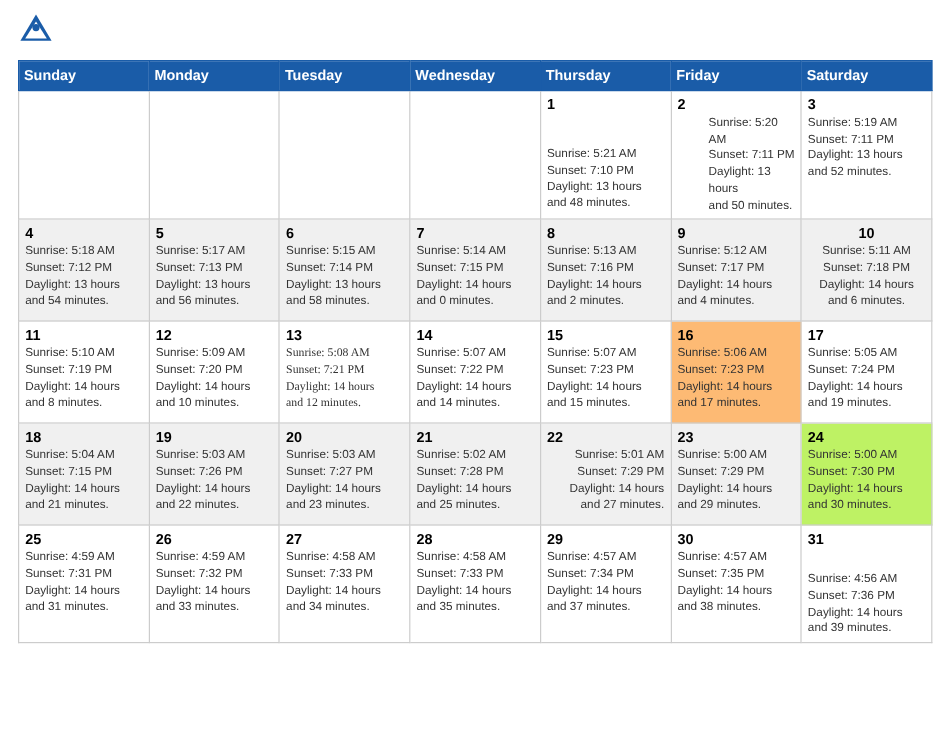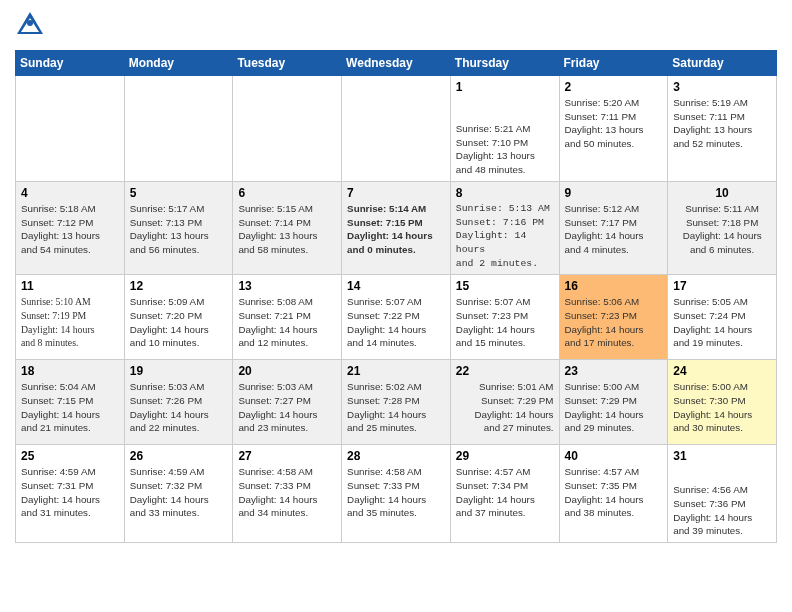--- a/index.html
+++ b/index.html
@@ -134,21 +134,21 @@
         <td style="background-color: rgb(255, 255, 255);"></td>
         <td style="background-color: rgb(255, 255, 255);">
           <div class="day-number">1</div>
           <div class="day-info" style="white-space: pre-line; margin-top: 28px;">Sunrise: 5:21 AM
 Sunset: 7:10 PM
 Daylight: 13 hours
 and 48 minutes.</div>
         </td>
         <td style="background-color: rgb(255, 255, 255);">
           <div class="day-number">2</div>
-          <div class="day-info" style="white-space: pre-line;">Sunrise: 5:20 AM
+          <div class="day-info" style="white-space: pre-line; margin-left: 26px;">Sunrise: 5:20 AM
 Sunset: 7:11 PM
 Daylight: 13 hours
 and 50 minutes.</div>
         </td>
         <td style="background-color: rgb(255, 255, 255);">
           <div class="day-number">3</div>
           <div class="day-info" style="white-space: pre-line;">Sunrise: 5:19 AM
 Sunset: 7:11 PM
 Daylight: 13 hours
 and 52 minutes.</div>
@@ -171,28 +171,28 @@
         </td>
         <td style="background-color: rgb(240, 240, 240);">
           <div class="day-number">6</div>
           <div class="day-info" style="white-space: pre-line;">Sunrise: 5:15 AM
 Sunset: 7:14 PM
 Daylight: 13 hours
 and 58 minutes.</div>
         </td>
         <td style="background-color: rgb(240, 240, 240);">
           <div class="day-number">7</div>
-          <div class="day-info" style="white-space: pre-line; font-weight: bold;">Sunrise: 5:14 AM
+          <div class="day-info" style="white-space: pre-line;">Sunrise: 5:14 AM
 Sunset: 7:15 PM
 Daylight: 14 hours
 and 0 minutes.</div>
         </td>
         <td style="background-color: rgb(240, 240, 240);">
           <div class="day-number">8</div>
-          <div class="day-info" style="white-space: pre-line; font-family: Liberation Mono, monospace;">Sunrise: 5:13 AM
+          <div class="day-info" style="white-space: pre-line;">Sunrise: 5:13 AM
 Sunset: 7:16 PM
 Daylight: 14 hours
 and 2 minutes.</div>
         </td>
         <td style="background-color: rgb(240, 240, 240);">
           <div class="day-number">9</div>
           <div class="day-info" style="white-space: pre-line;">Sunrise: 5:12 AM
 Sunset: 7:17 PM
 Daylight: 14 hours
 and 4 minutes.</div>
@@ -201,35 +201,35 @@
           <div class="day-number">10</div>
           <div class="day-info" style="white-space: pre-line;">Sunrise: 5:11 AM
 Sunset: 7:18 PM
 Daylight: 14 hours
 and 6 minutes.</div>
         </td>
       </tr>
       <tr>
         <td style="background-color: rgb(255, 255, 255);">
           <div class="day-number">11</div>
-          <div class="day-info" style="white-space: pre-line; font-family: Liberation Serif, serif;">Sunrise: 5:10 AM
+          <div class="day-info" style="white-space: pre-line;">Sunrise: 5:10 AM
 Sunset: 7:19 PM
 Daylight: 14 hours
 and 8 minutes.</div>
         </td>
         <td style="background-color: rgb(255, 255, 255); margin-top: 38px;">
           <div class="day-number">12</div>
           <div class="day-info" style="white-space: pre-line;">Sunrise: 5:09 AM
 Sunset: 7:20 PM
 Daylight: 14 hours
 and 10 minutes.</div>
         </td>
         <td style="background-color: rgb(255, 255, 255);">
           <div class="day-number">13</div>
-          <div class="day-info" style="white-space: pre-line;">Sunrise: 5:08 AM
+          <div class="day-info" style="white-space: pre-line; font-family: Liberation Serif, serif;">Sunrise: 5:08 AM
 Sunset: 7:21 PM
 Daylight: 14 hours
 and 12 minutes.</div>
         </td>
         <td style="background-color: rgb(255, 255, 255);">
           <div class="day-number">14</div>
           <div class="day-info" style="white-space: pre-line;">Sunrise: 5:07 AM
 Sunset: 7:22 PM
 Daylight: 14 hours
 and 14 minutes.</div>
@@ -292,21 +292,21 @@
 Daylight: 14 hours
 and 27 minutes.</div>
         </td>
         <td style="background-color: rgb(240, 240, 240);">
           <div class="day-number">23</div>
           <div class="day-info" style="white-space: pre-line;">Sunrise: 5:00 AM
 Sunset: 7:29 PM
 Daylight: 14 hours
 and 29 minutes.</div>
         </td>
-        <td style="background-color: #fef9c3;">
+        <td style="background-color: #bef264;">
           <div class="day-number">24</div>
           <div class="day-info" style="white-space: pre-line;">Sunrise: 5:00 AM
 Sunset: 7:30 PM
 Daylight: 14 hours
 and 30 minutes.</div>
         </td>
       </tr>
       <tr>
         <td style="background-color: rgb(255, 255, 255);">
           <div class="day-number">25</div>
@@ -337,21 +337,21 @@
 and 35 minutes.</div>
         </td>
         <td style="background-color: rgb(255, 255, 255);">
           <div class="day-number">29</div>
           <div class="day-info" style="white-space: pre-line;">Sunrise: 4:57 AM
 Sunset: 7:34 PM
 Daylight: 14 hours
 and 37 minutes.</div>
         </td>
         <td style="background-color: rgb(255, 255, 255);">
-          <div class="day-number">40</div>
+          <div class="day-number">30</div>
           <div class="day-info" style="white-space: pre-line;">Sunrise: 4:57 AM
 Sunset: 7:35 PM
 Daylight: 14 hours
 and 38 minutes.</div>
         </td>
         <td style="background-color: rgb(255, 255, 255);">
           <div class="day-number">31</div>
           <div class="day-info" style="white-space: pre-line; margin-top: 20px;">Sunrise: 4:56 AM
 Sunset: 7:36 PM
 Daylight: 14 hours

